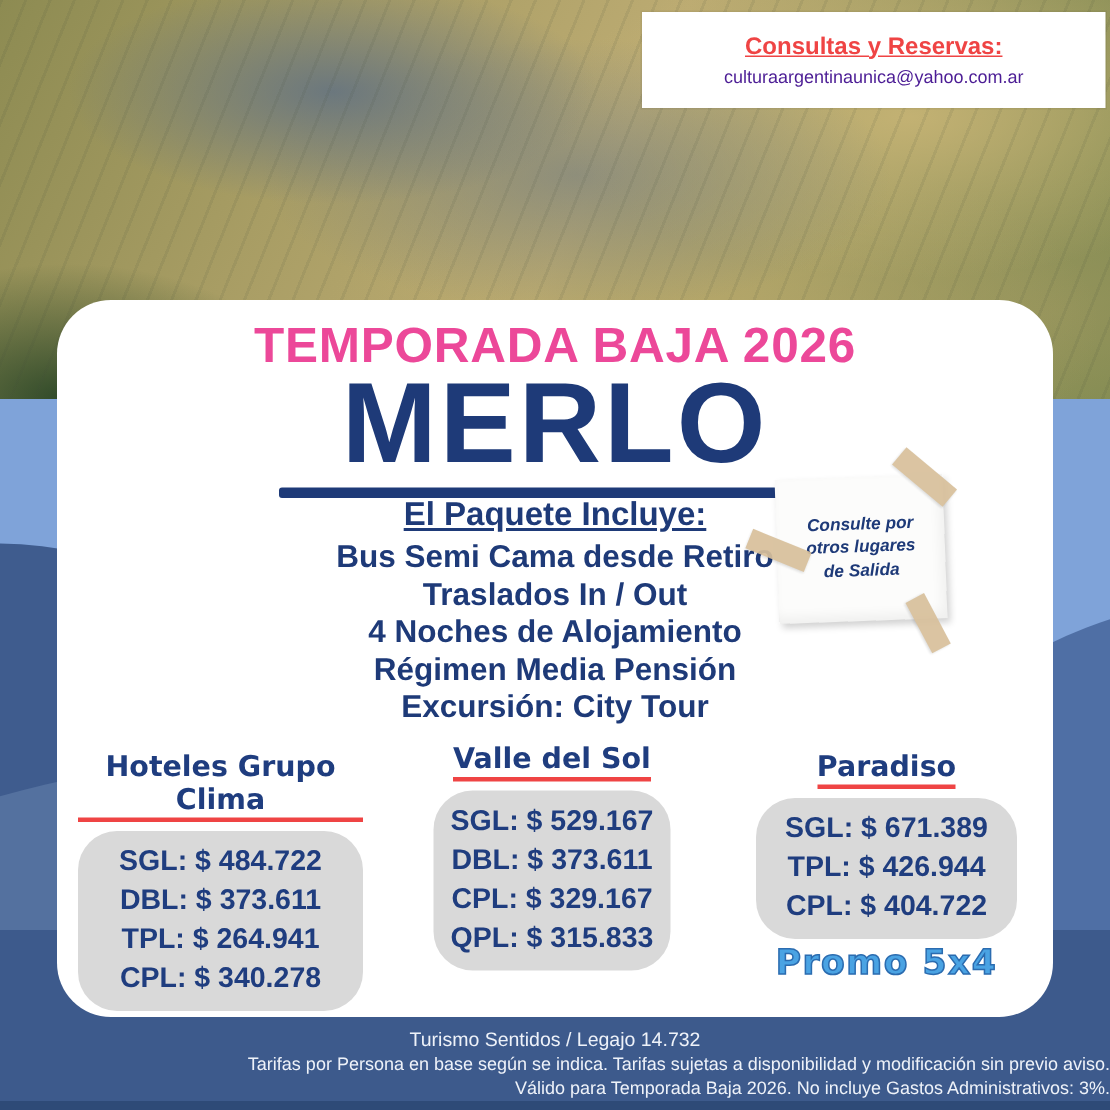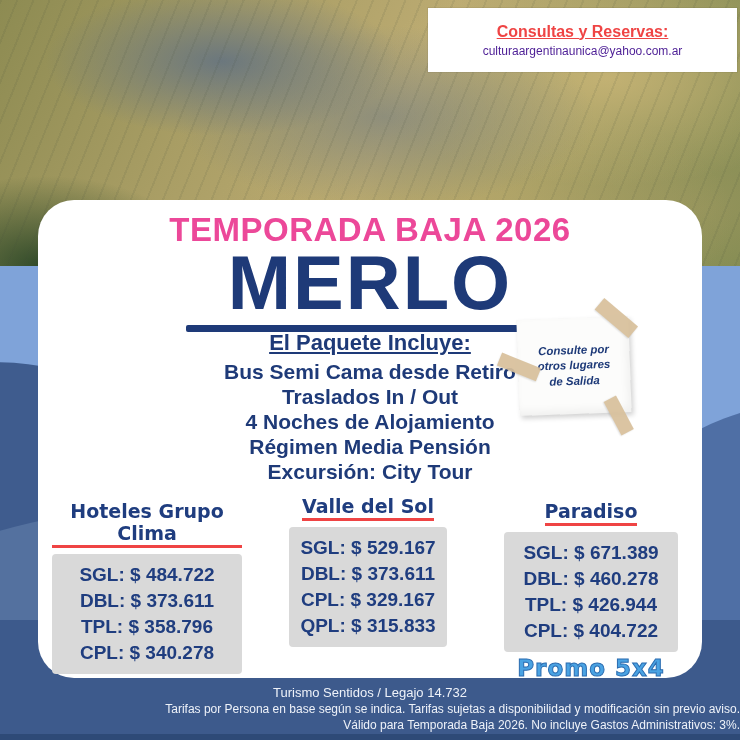--- a/index.html
+++ b/index.html
@@ -69,21 +69,21 @@
   .tape-tr{width:44px;height:15px;right:-10px;top:-6px;transform:rotate(42deg);}
   .tape-l{width:42px;height:14px;left:-20px;top:40px;transform:rotate(24deg);}
   .tape-br{width:38px;height:14px;right:-6px;bottom:-10px;transform:rotate(64deg);}
   
   .col{position:absolute;text-align:center;}
   .col-1{left:14px;top:300px;width:190px;}
   .col-2{left:251px;top:295px;width:158px;}
   .col-3{left:446px;top:300px;width:174px;margin-left:20px;}
   .hotel-name{display:inline-block;font-family:"DejaVu Sans",sans-serif;font-size:19px;
     font-weight:bold;color:#1f3d7f;border-bottom:3px solid #ef4444;padding-bottom:1px;margin-bottom:6px;}
-  .rate-box{background:#d9d9d9;border-radius:4px;padding:8px 4px;}
+  .rate-box{background:#d9d9d9;border-radius:26px;padding:8px 4px;}
   .rate{font-size:19px;font-weight:bold;color:#1f3d7f;line-height:26px;white-space:nowrap;}
   .promo{margin-top:3px;font-family:"DejaVu Sans",sans-serif;font-size:23px;font-weight:bold;
     color:#4aa3e3;-webkit-text-stroke:1px #2b6cb0;letter-spacing:1px;}
   
   .footer{position:absolute;left:0;top:684px;width:740px;text-align:center;color:#eef2f9;}
   .footer-line1{font-size:13px;line-height:17px;}
   .footer-line2,.footer-line3{font-size:12px;line-height:16px;text-align:right;}
 </style>
 </head>
 <body>
@@ -125,40 +125,39 @@
       <div class="tape tape-l"></div>
       <div class="tape tape-br"></div>
       <div class="note-text">Consulte por otros lugares de Salida</div>
     </div>
 
     <div class="col col-1">
       <span class="hotel-name">Hoteles Grupo Clima</span>
       <div class="rate-box">
         <div class="rate">SGL: $ 484.722</div>
         <div class="rate">DBL: $ 373.611</div>
-        <div class="rate">TPL: $ 358.796</div>
+        <div class="rate">TPL: $ 264.941</div>
         <div class="rate">CPL: $ 340.278</div>
       </div>
     </div>
 
     <div class="col col-2">
       <span class="hotel-name">Valle del Sol</span>
       <div class="rate-box">
         <div class="rate">SGL: $ 529.167</div>
         <div class="rate">DBL: $ 373.611</div>
         <div class="rate">CPL: $ 329.167</div>
         <div class="rate">QPL: $ 315.833</div>
       </div>
     </div>
 
     <div class="col col-3">
       <span class="hotel-name">Paradiso</span>
       <div class="rate-box">
         <div class="rate">SGL: $ 671.389</div>
-        <div class="rate">DBL: $ 460.278</div>
         <div class="rate">TPL: $ 426.944</div>
         <div class="rate">CPL: $ 404.722</div>
       </div>
       <div class="promo">Promo 5x4</div>
     </div>
   </div>
 
   <div class="footer">
     <div class="footer-line1">Turismo Sentidos / Legajo 14.732</div>
     <div class="footer-line2">Tarifas por Persona en base según se indica. Tarifas sujetas a disponibilidad y modificación sin previo aviso.</div>

